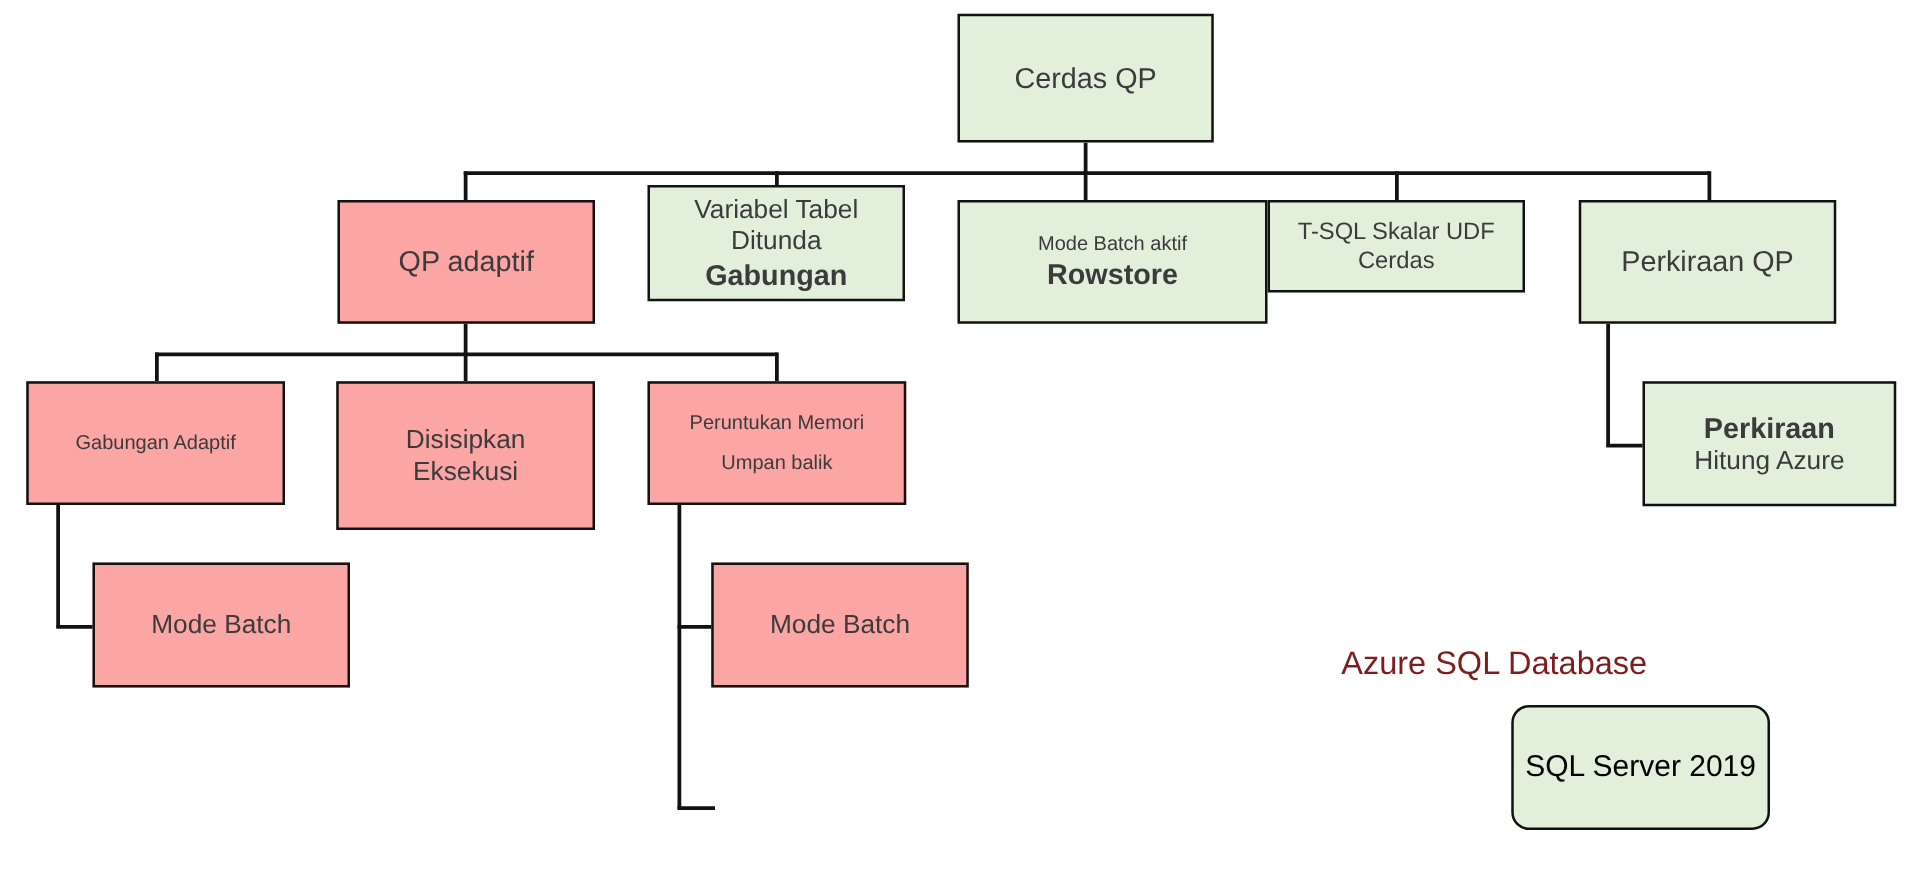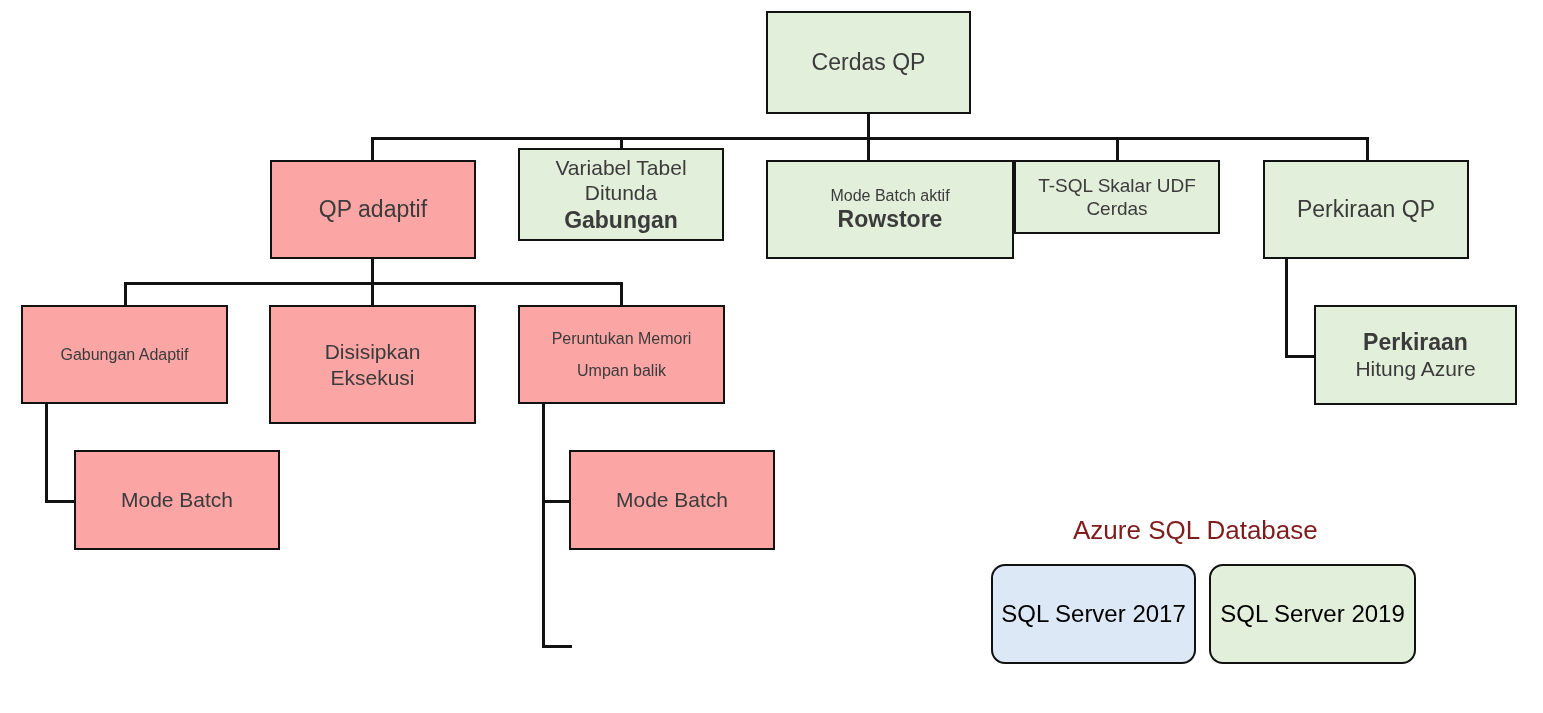--- a/index.html
+++ b/index.html
@@ -157,21 +157,18 @@
     <span class="l1 t-lg">Mode Batch</span>
   </div>
 
   <div class="node blue" style="left:569px; top:450px; width:206px; height:100px;">
     <span class="l1 t-lg">Mode Batch</span>
   </div>
 
 
   <div class="legend-title" style="left:1073px; top:515px;">Azure SQL Database</div>
 
-  <div class="legend-box blue" style="left:991px; top:564px; width:205px; height:100px;">
-    <span>SQL Server 2017</span>
-  </div>
 
   <div class="legend-box green" style="left:1209px; top:564px; width:207px; height:100px;">
     <span>SQL Server 2019</span>
   </div>
 
 </div>
 
 </body></html>

